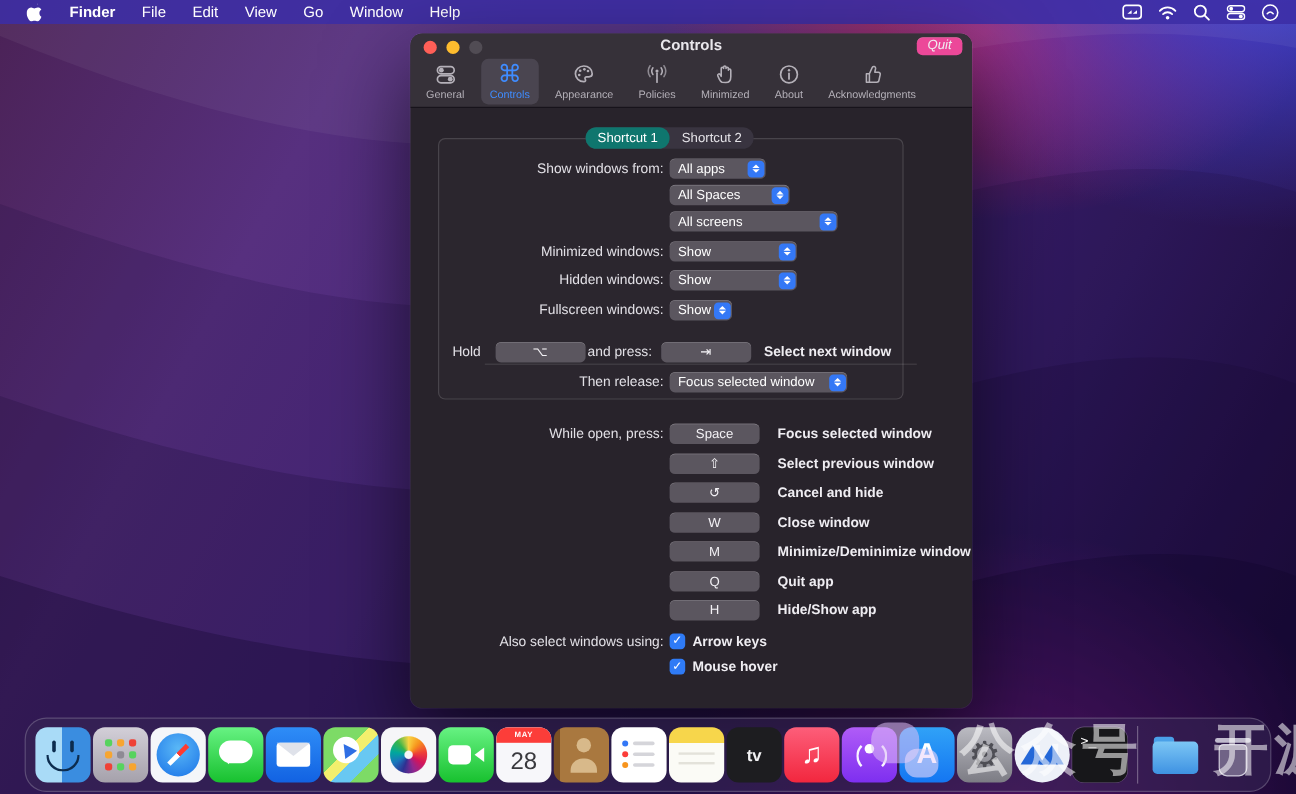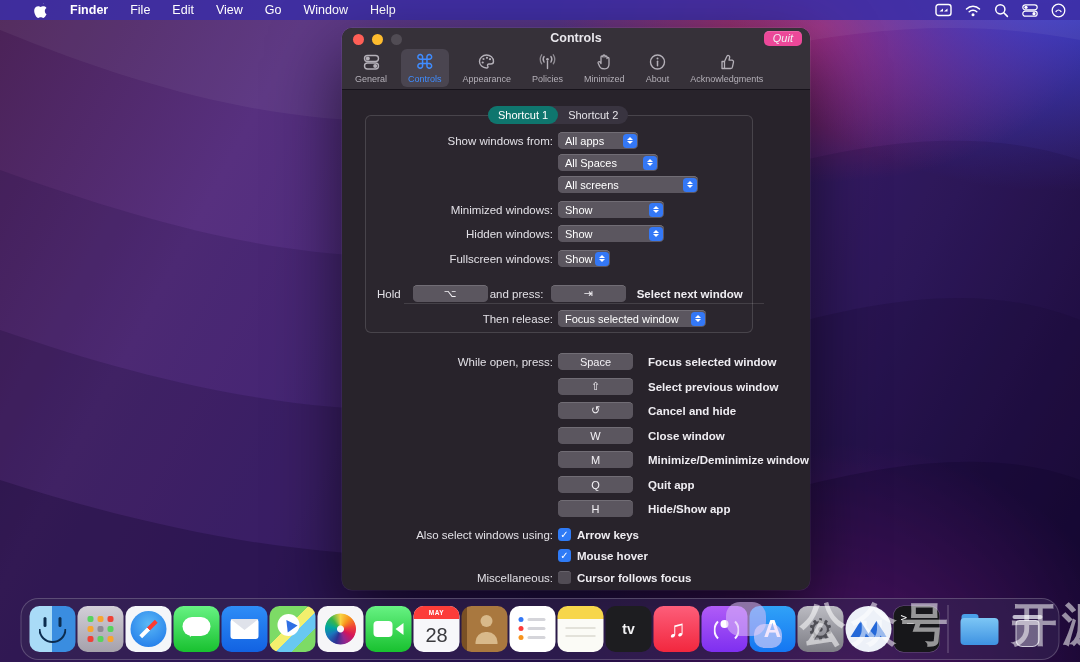--- a/index.html
+++ b/index.html
@@ -11,21 +11,21 @@
       radial-gradient(520px 300px at 76% 4%, #b02563 0%, rgba(176,37,99,0) 52%),
       radial-gradient(520px 420px at 78% 102%, #8d2097 0%, rgba(141,32,151,0) 55%),
       linear-gradient(118deg, #4b2256 0%, #57307f 22%, #4c2a80 40%, #3f2173 58%, #301a5e 74%, #221045 88%, #180a33 100%);
   }
   svg.waves { position:absolute; inset:0; width:100%; height:100%; }
 
   
   .menubar { position:absolute; top:0; left:0; right:0; height:20px;
     background:rgba(60,45,165,0.88); display:flex; align-items:center;
     color:#fff; font-size:12.5px; }
-  .mb-left { display:flex; align-items:center; gap:0; padding-left:22px; }
+  .mb-left { display:flex; align-items:center; gap:0; padding-left:10px; }
   .apple { font-size:13px; padding:0 12px; }
   .apple svg { display:block; }
   .mitem { padding:0 11px; line-height:20px; }
   .mitem.bold { font-weight:bold; }
   .mb-right { margin-left:auto; display:flex; align-items:center; gap:13px; padding-right:14px; }
   .sicon { display:flex; align-items:center; }
 
   
   .window { position:absolute; left:342px; top:28px; width:468px; height:562px;
     border-radius:10px; background:#28232b; box-shadow:0 28px 70px rgba(0,0,0,.6), 0 0 0 0.5px rgba(255,255,255,.15);
@@ -435,25 +435,20 @@
       <div class="frow" style="top:436px;">
         <span class="lbl">Also select windows using:</span>
         <span class="cb on">✓</span>
         <span class="cblabel">Arrow keys</span>
       </div>
       <div class="frow" style="top:457px;">
         <span class="lbl"></span>
         <span class="cb on">✓</span>
         <span class="cblabel">Mouse hover</span>
       </div>
-      <div class="frow" style="top:479px;">
-        <span class="lbl">Miscellaneous:</span>
-        <span class="cb off"></span>
-        <span class="cblabel">Cursor follows focus</span>
-      </div>
     </div>
   </div>
 
   <div class="dock">
     <div class="ic finder"></div>
     <div class="ic launchpad"></div>
     <div class="ic safari"></div>
     <div class="ic messages"></div>
     <div class="ic mail"></div>
     <div class="ic maps"></div>

